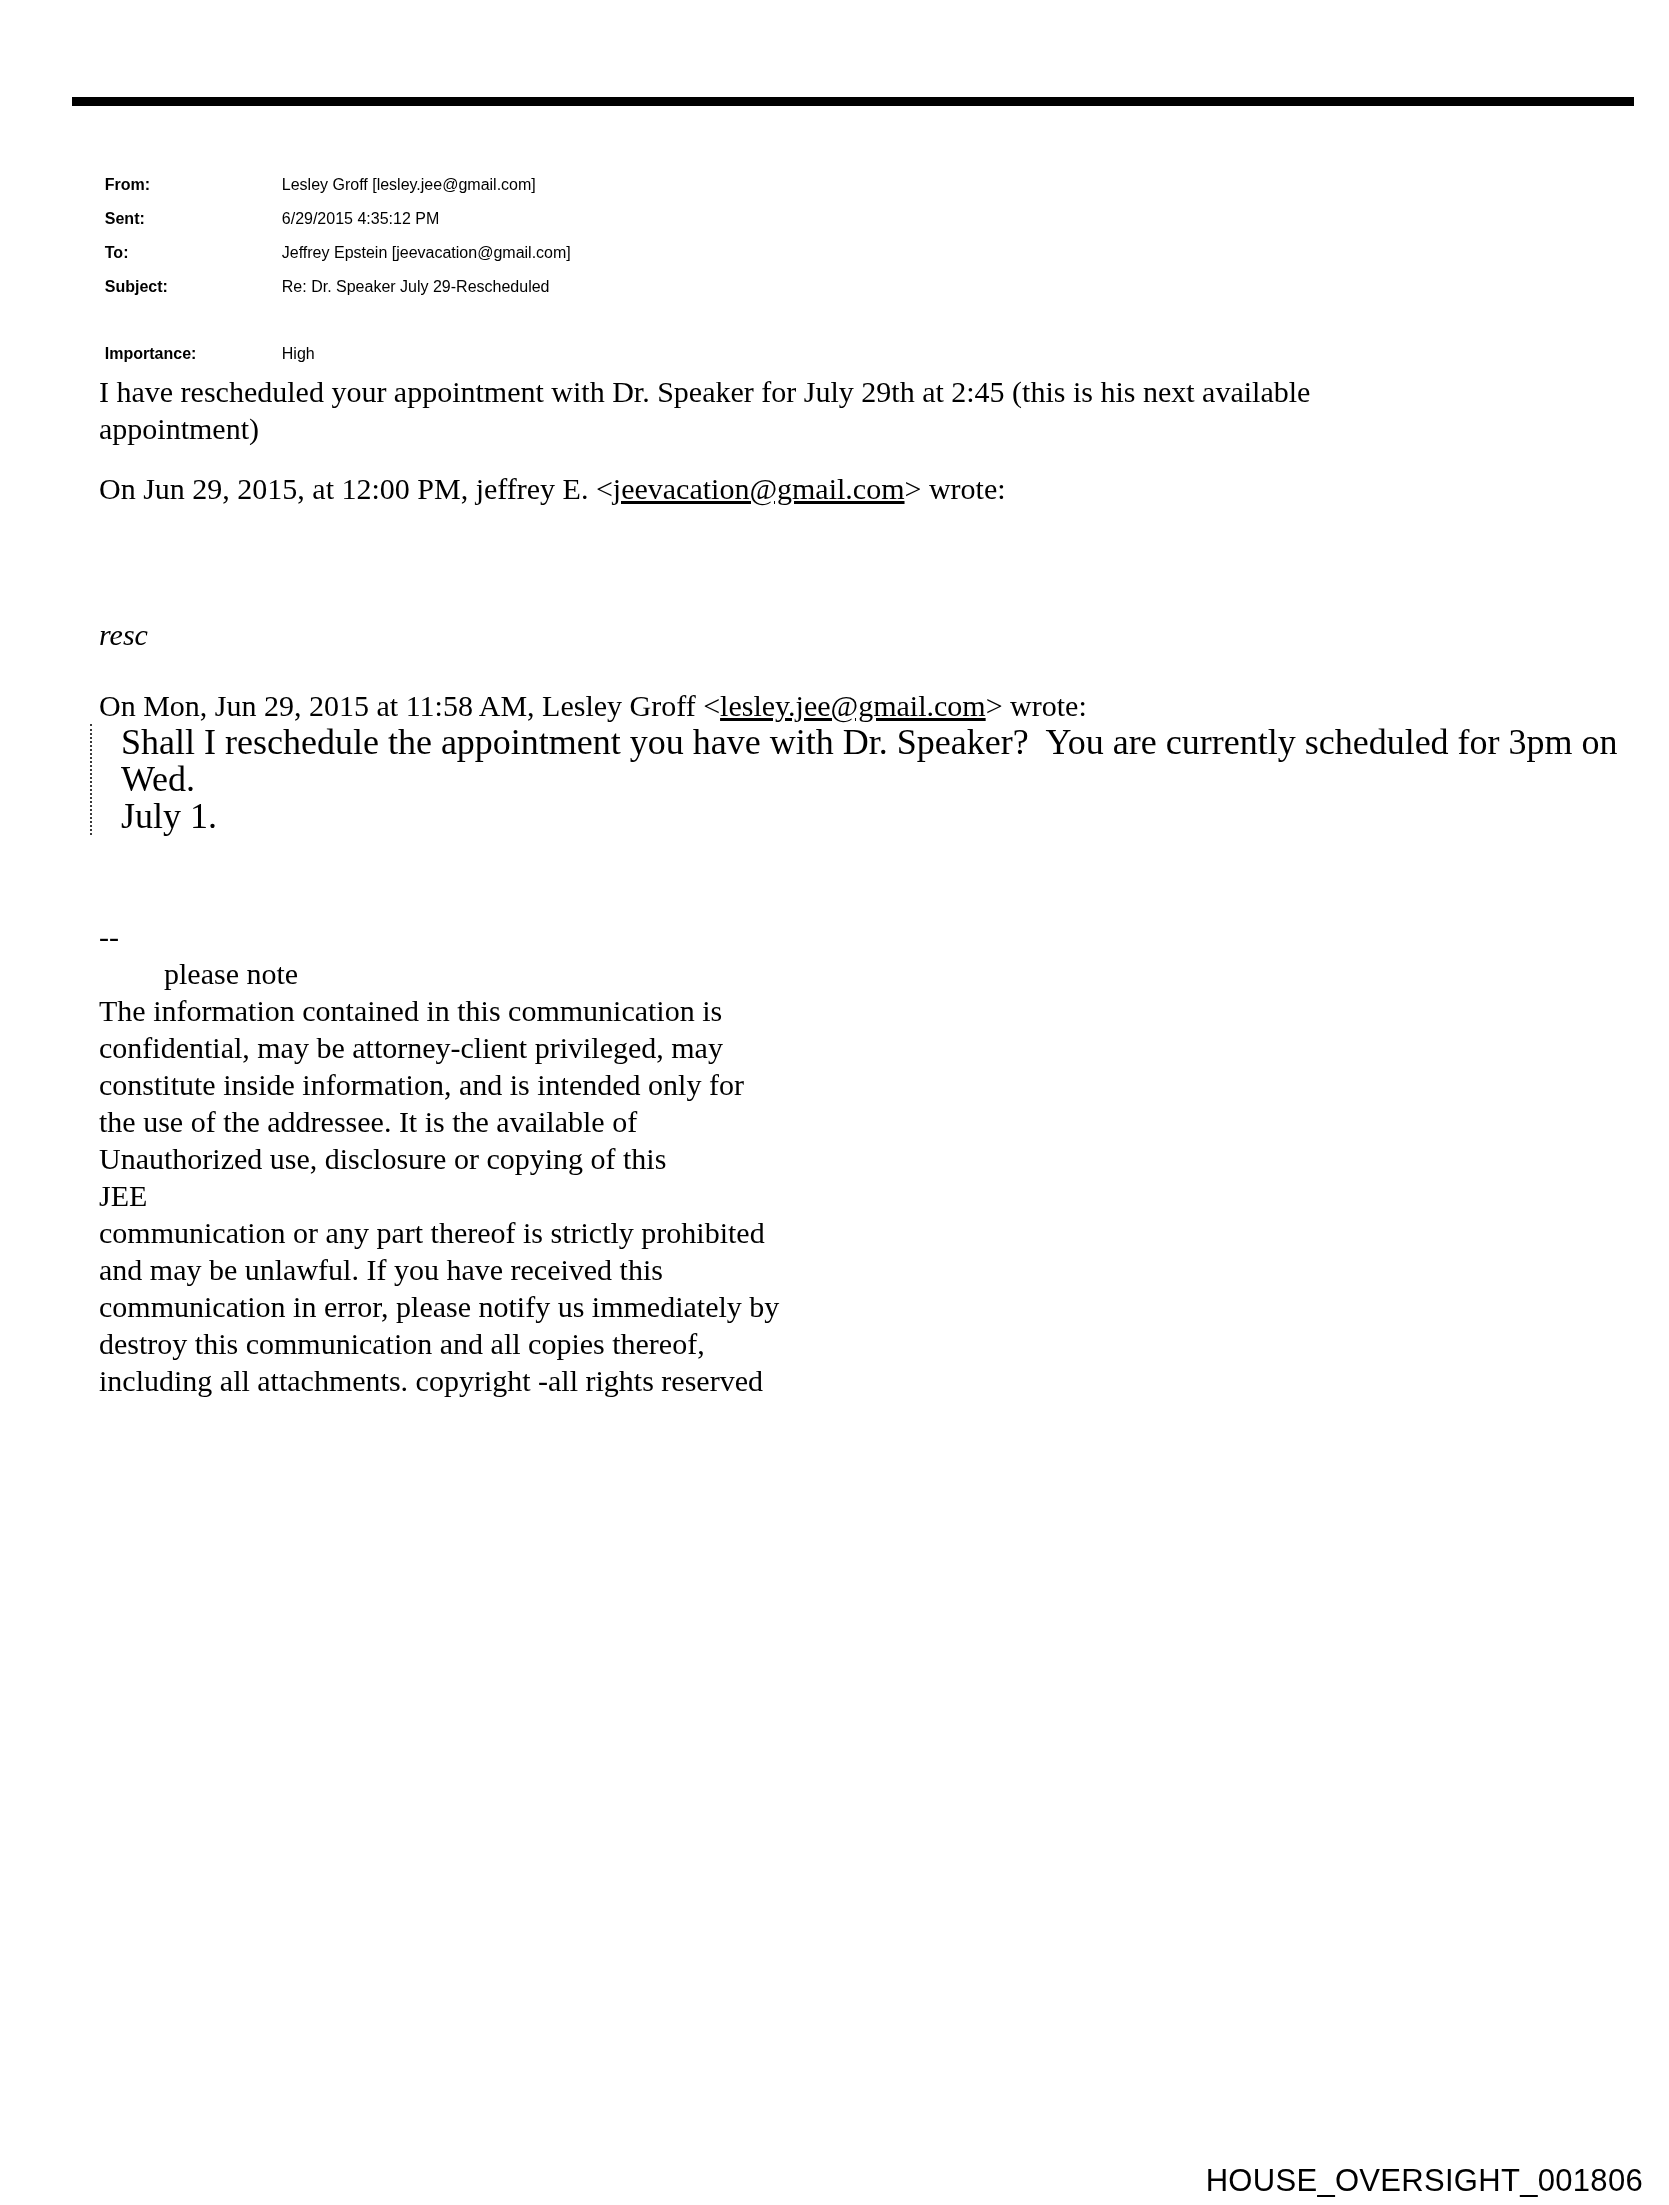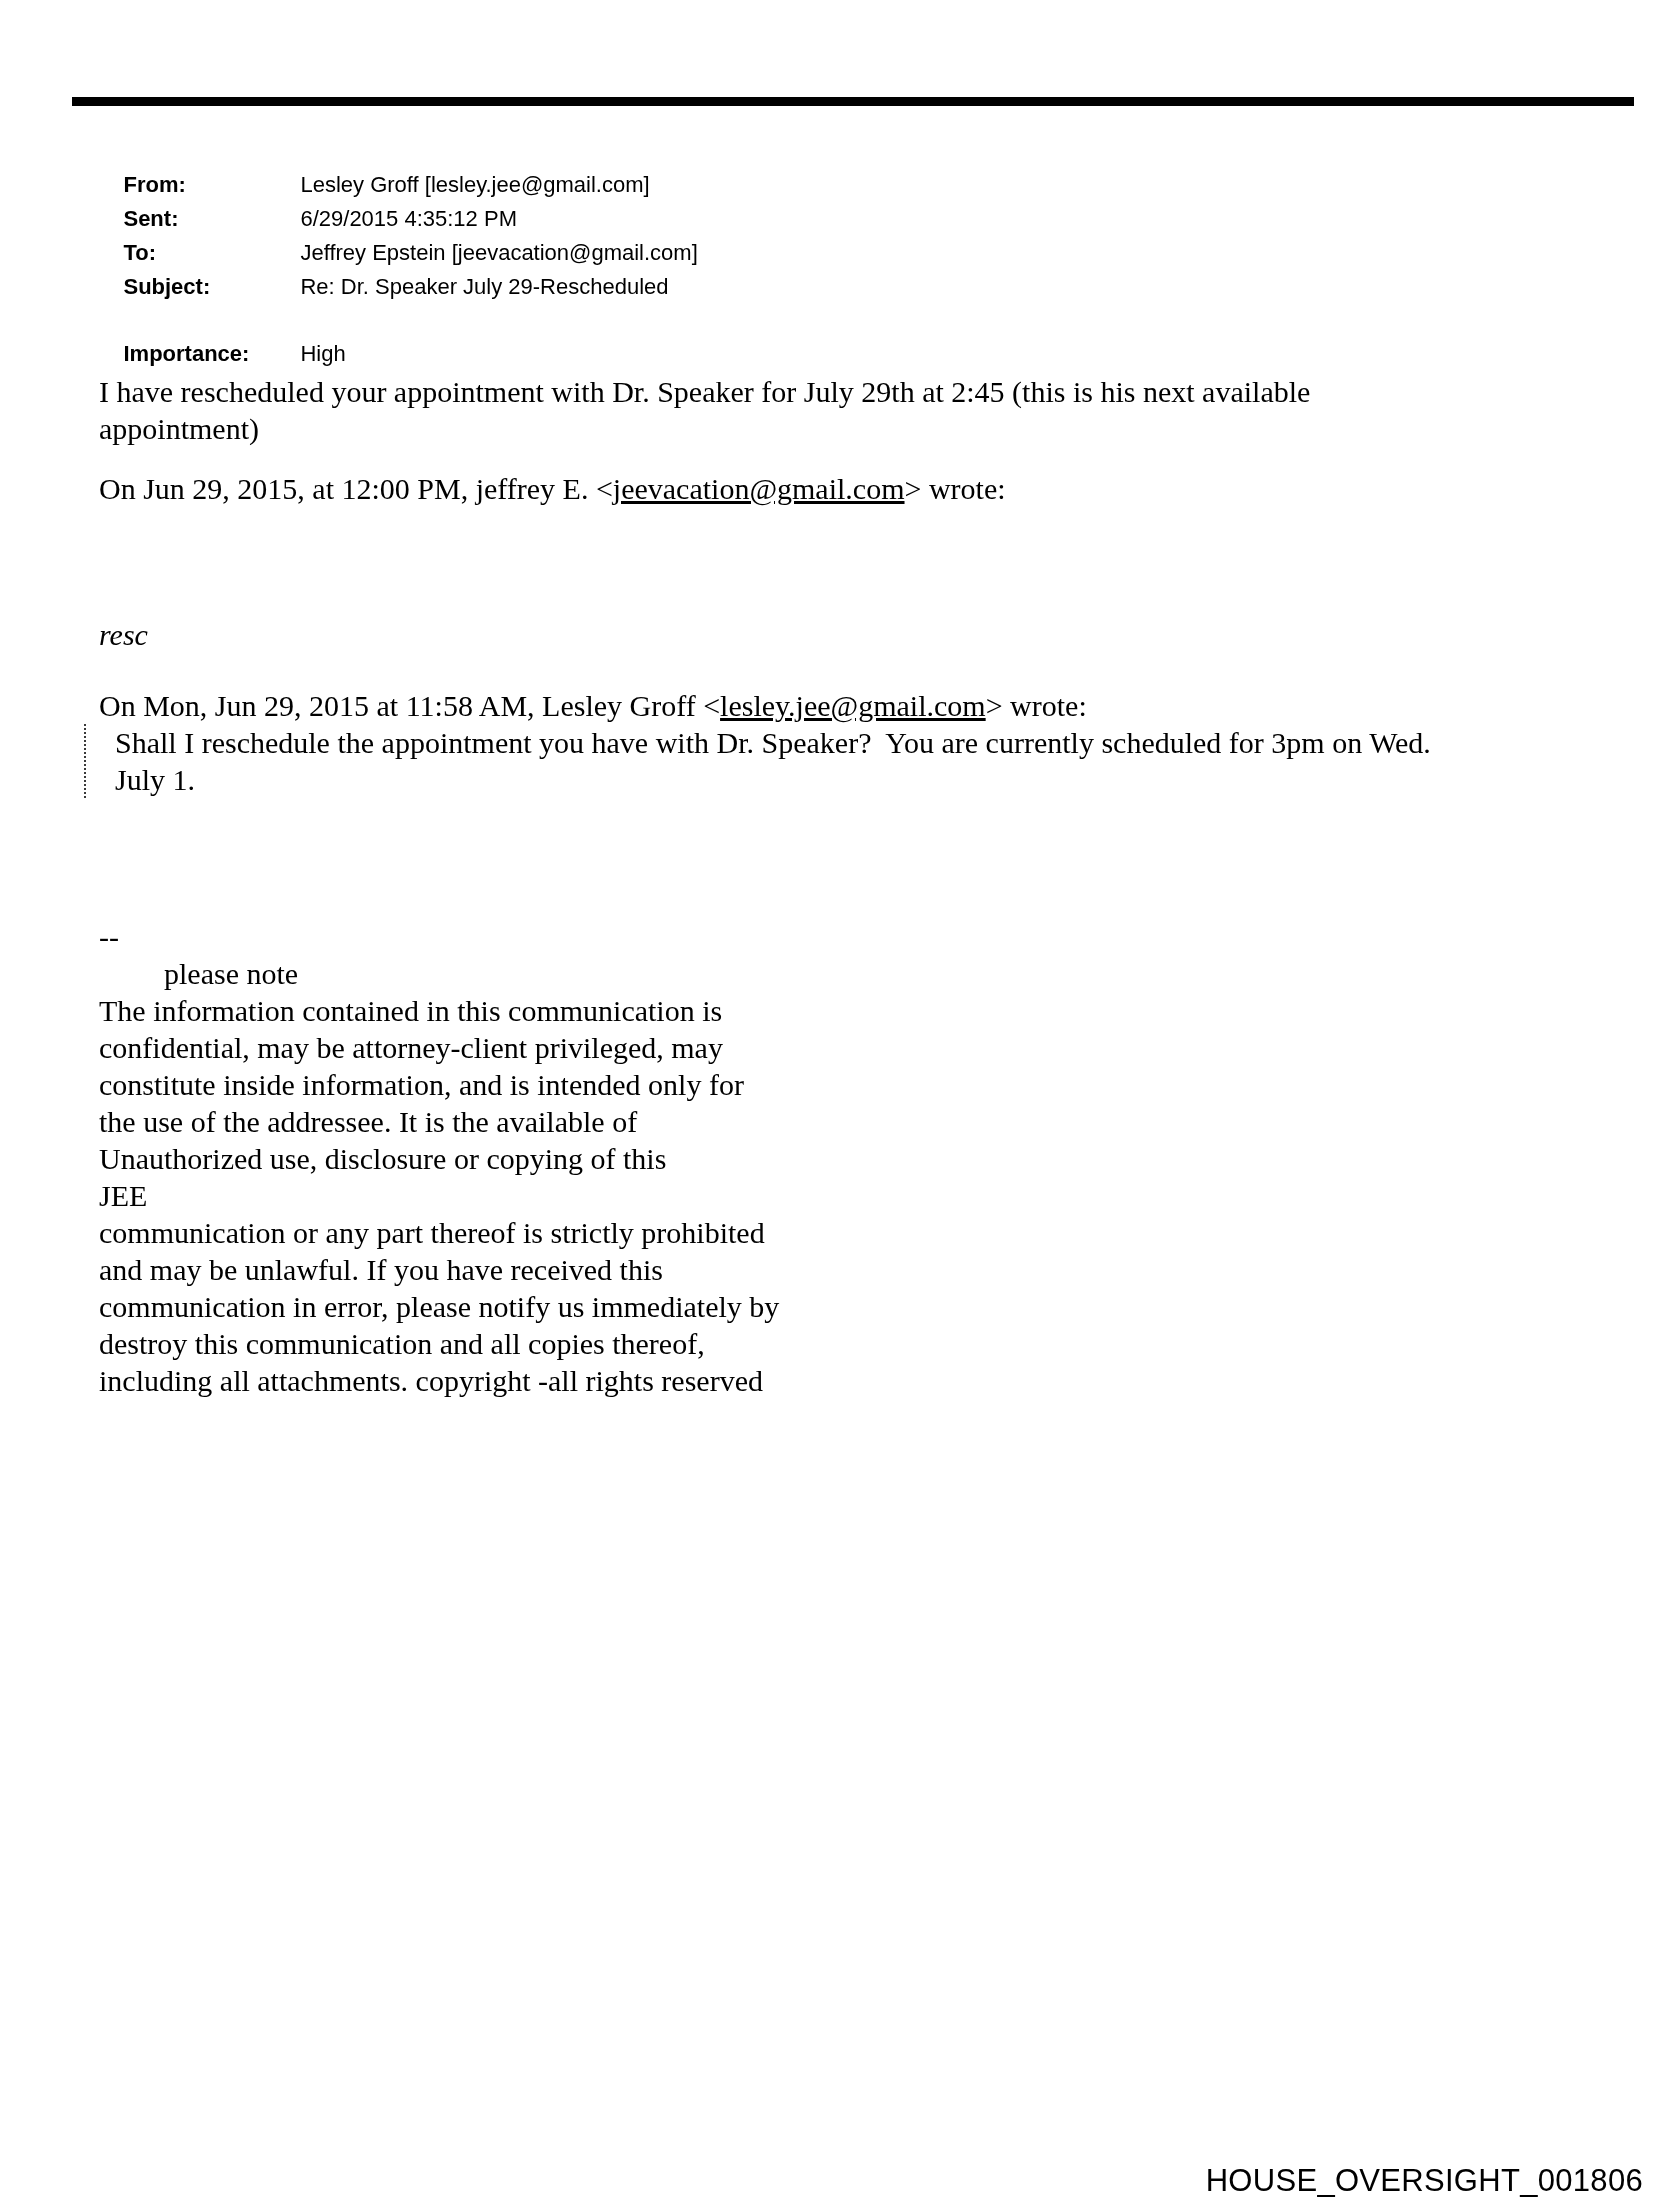--- a/index.html
+++ b/index.html
@@ -14,23 +14,23 @@
   }
   .top-rule {
     position: absolute;
     left: 72px; top: 97px;
     width: 1562px; height: 8.5px;
     background: #000000;
   }
   
   .hdr-row {
     position: absolute;
-    left: 99px;
+    left: 87px;
     font-family: "Liberation Sans", sans-serif;
-    font-size: 22px;
+    font-size: 16px;
     line-height: 29px;
     white-space: pre;
   }
   .hdr-label {
     display: inline-block;
     width: 177px;
     font-weight: bold;
   }
   
   .body-block {
@@ -40,24 +40,24 @@
     line-height: 37px;
   }
   .line { white-space: pre-wrap; }
   .email-link {
     color: #000000;
     text-decoration: underline;
     cursor: pointer;
   }
   .quote-block {
     position: absolute;
-    left: 84px;
+    left: 90px;
     border-left: 2px dotted #3a3a3a;
     padding-left: 29px;
-    font-size: 30px;
+    font-size: 36px;
     line-height: 37px;
   }
   .sig-indent { padding-left: 65px; }
   
   .bates {
     position: absolute;
     top: 2163px;
     right: 26px;
     font-family: "Liberation Sans", sans-serif;
     font-size: 31px;

